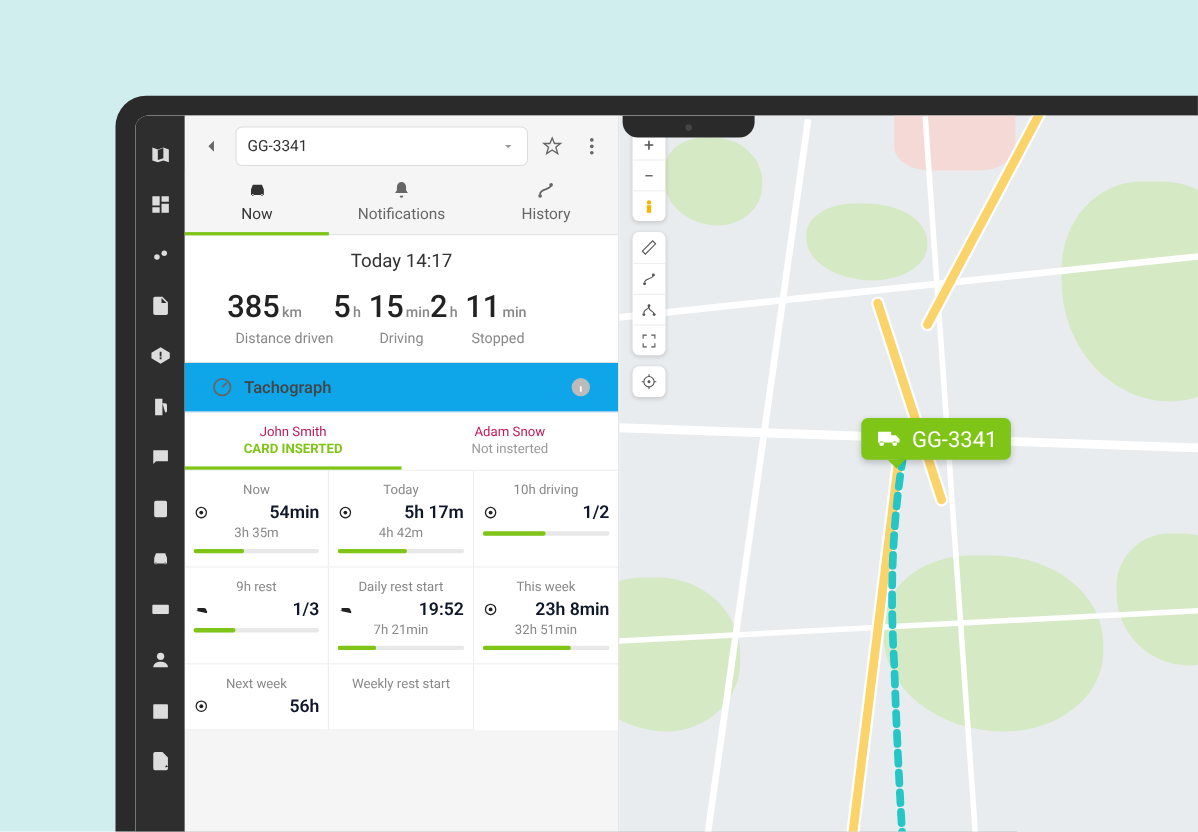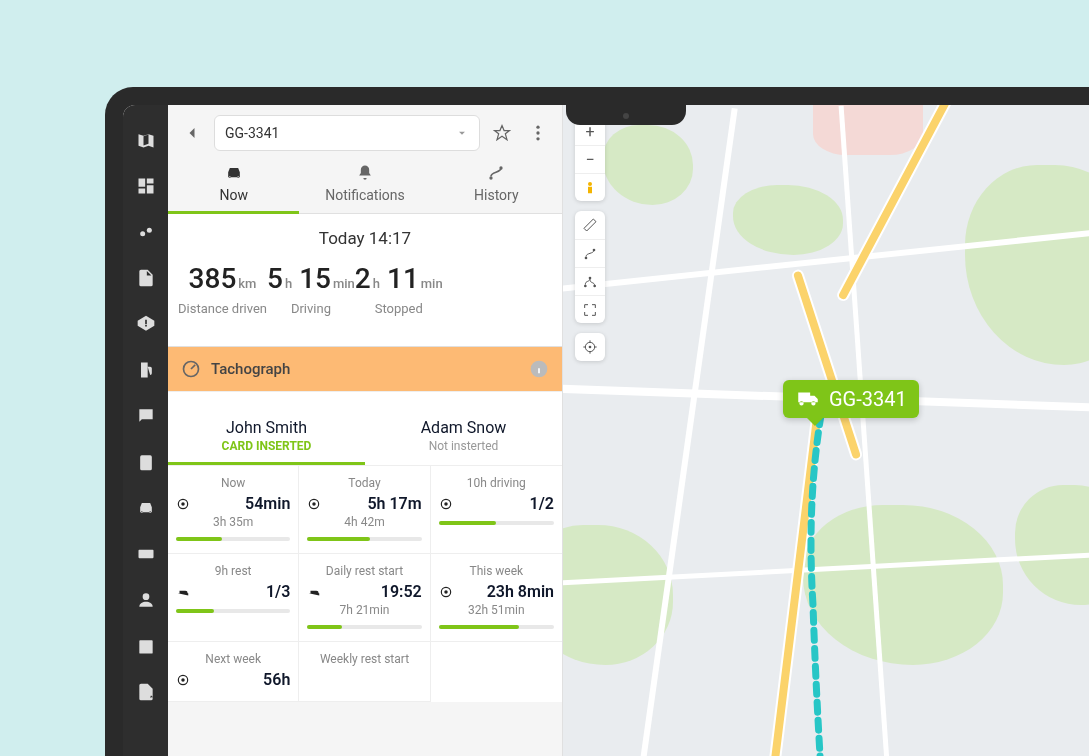--- a/index.html
+++ b/index.html
@@ -68,35 +68,35 @@
   }
   .star-btn, .kebab-btn { width:28px;height:28px;display:flex;align-items:center;justify-content:center;color:#666;cursor:pointer;}
   .star-btn svg, .kebab-btn svg{width:20px;height:20px;fill:currentColor;}
 
   .tabs { display:flex; background:#f5f5f5; border-bottom:1px solid #e0e0e0; }
   .tab { flex:1; text-align:center; padding:8px 0 10px; cursor:pointer; color:#666; font-size:14px; position:relative;}
   .tab.active { color:#333; }
   .tab.active::after{content:"";position:absolute;left:0;right:0;bottom:-1px;height:3px;background:#7fc518;}
   .tab svg{width:20px;height:20px;fill:currentColor;display:block;margin:0 auto 4px;}
 
-  .today-block{ background:#fff; border-bottom:1px solid #e0e0e0; padding:14px 10px 30px; text-align:center;}
+  .today-block{ background:#fff; border-bottom:1px solid #e0e0e0; padding:14px 10px 13px; text-align:center;}
   .today-title{font-size:17px; color:#333; margin-bottom:14px;}
   .today-stats{display:flex; justify-content:flex-start;}
   .stat-big{font-size:28px; font-weight:500; color:#222;}
   .stat-big .unit{font-size:13px; color:#888; margin-left:2px;}
-  .stat-label{font-size:13px; color:#888; margin-top:6px;}
-
-  .tacho-head{ background:#fdba74; border-bottom:1px solid #eee; padding:12px 13px; display:flex; align-items:center; gap:10px;}
+  .stat-label{font-size:13px; color:#888; margin-top:6px;margin-left:36px;}
+
+  .tacho-head{ background:#0ea5e9; border-bottom:1px solid #eee; padding:12px 24px; display:flex; align-items:center; gap:10px;}
   .tacho-head .ttl{font-size:15px; color:#444; font-weight:500;}
   .tacho-head svg{width:20px;height:20px;fill:#666;}
   .info-ic{margin-left:auto;}
 
   .drivers{display:flex; background:#fff; border-bottom:1px solid #eee;}
   .driver{flex:1; text-align:center; padding:10px 6px 12px; position:relative;}
-  .driver .nm{font-size:16px; color:#0f172a;margin-top:16px;}
+  .driver .nm{font-size:12px; color:#be185d;}
   .driver .st{font-size:12px; margin-top:2px;}
   .driver.active .st{color:#7fc518; font-weight:700;}
   .driver:not(.active) .st{color:#999;}
   .driver.active::after{content:"";position:absolute;left:0;right:0;bottom:0;height:3px;background:#7fc518;}
 
   .grid3{display:grid; grid-template-columns:repeat(3,1fr); background:#fff;}
   .cell{border-right:1px solid #eee; border-bottom:1px solid #eee; padding:10px 8px 12px; text-align:center;}
   .cell:nth-child(3n){border-right:none;}
   .cell .lbl{font-size:12px; color:#888; margin-bottom:4px;}
   .cell .val{font-size:16px; font-weight:600; color:#0f172a; display:flex; align-items:center; justify-content:space-between; gap:4px;}

